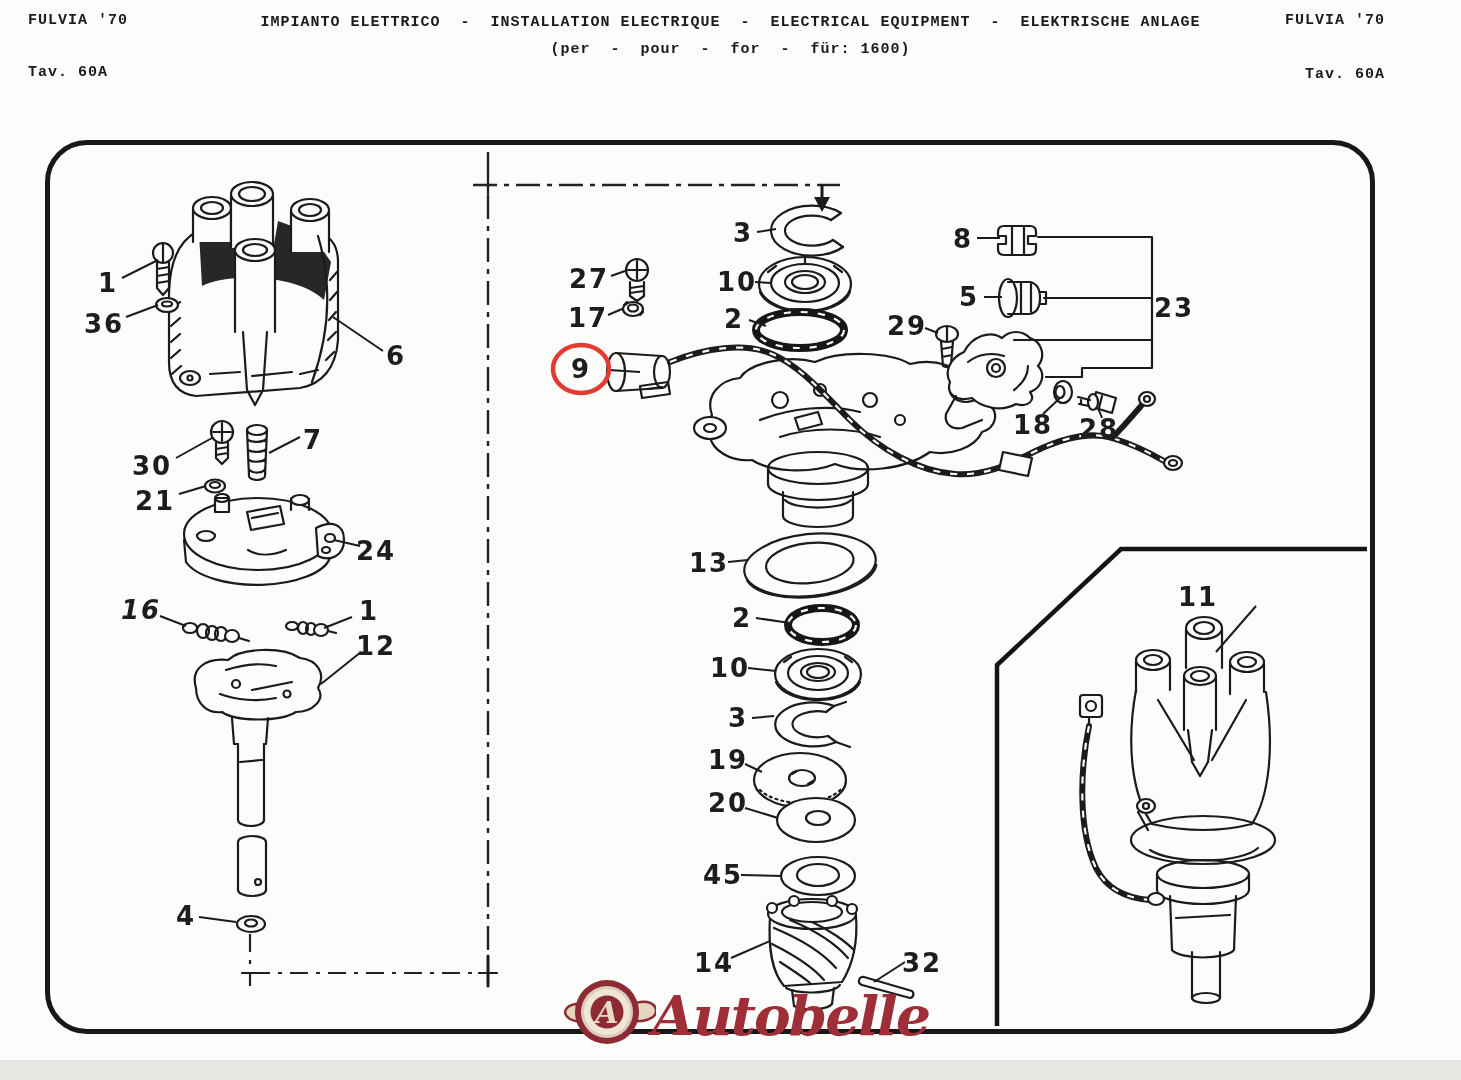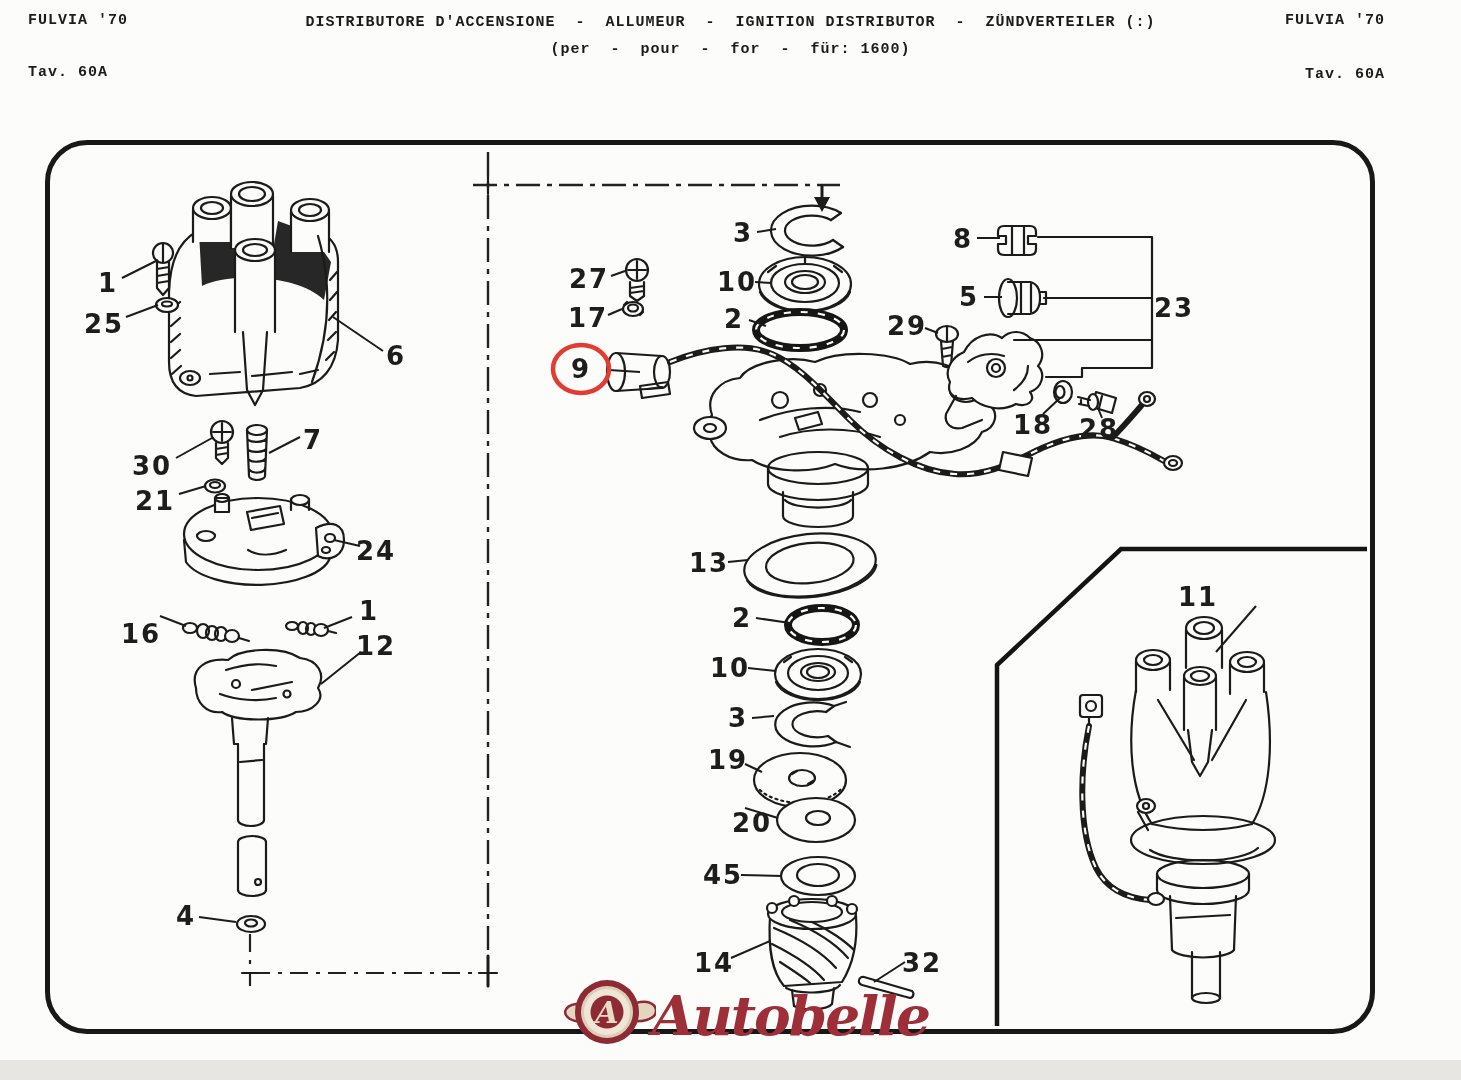--- a/index.html
+++ b/index.html
@@ -36,21 +36,21 @@
 <body>
 
 <div class="page">
 
   <div class="hdr" style="left:28px;top:12px;">FULVIA '70</div>
   <div class="hdr" style="left:28px;top:64px;">Tav. 60A</div>
   <div class="hdr r" style="right:76px;top:12px;">FULVIA '70</div>
   <div class="hdr r" style="right:76px;top:66px;">Tav. 60A</div>
 
   <div class="titles">
-    <div class="tl">DISTRIBUTORE D'ACCENSIONE  -  ALLUMEUR  -  IGNITION DISTRIBUTOR  -  ZÜNDVERTEILER (:)</div>
+    <div class="tl">IMPIANTO ELETTRICO  -  INSTALLATION ELECTRIQUE  -  ELECTRICAL EQUIPMENT  -  ELEKTRISCHE ANLAGE</div>
     <div class="tl">(per  -  pour  -  for  -  für: 1600)</div>
   </div>
 
   <div class="main-border"></div>
 
   <svg class="art" width="1461" height="1080" viewBox="0 0 1461 1080">
 
     <g>
       <line class="dashdot" x1="473" y1="185" x2="840" y2="185"></line>
       <line class="ink" x1="488" y1="176" x2="488" y2="194"></line>
@@ -398,48 +398,48 @@
         <line x1="745" y1="808" x2="778" y2="818"></line>
         <line x1="741" y1="875" x2="782" y2="876"></line>
         <line x1="731" y1="958" x2="770" y2="941"></line>
         <line x1="905" y1="962" x2="874" y2="982"></line>
         <line x1="1256" y1="606" x2="1216" y2="652"></line>
       </g>
   </svg>
 
   <div id="labels-layer">
       <div class="part-label" style="left: 108px; top: 283px;">1</div>
-      <div class="part-label" style="left: 104px; top: 324px;">25</div>
+      <div class="part-label" style="left: 104px; top: 324px;">36</div>
       <div class="part-label" style="left: 396px; top: 356px;">6</div>
       <div class="part-label" style="left: 152px; top: 466px;">30</div>
       <div class="part-label" style="left: 155px; top: 501px;">21</div>
       <div class="part-label" style="left: 313px; top: 440px;">7</div>
       <div class="part-label" style="left: 376px; top: 551px;">24</div>
-      <div class="part-label" style="left: 141px; top: 634px;">16</div>
+      <div class="part-label" style="left: 141px; top: 610px; font-style: italic;">16</div>
       <div class="part-label" style="left: 369px; top: 611px;">1</div>
       <div class="part-label" style="left: 376px; top: 646px;">12</div>
       <div class="part-label" style="left: 186px; top: 916px;">4</div>
       <div class="part-label" style="left: 589px; top: 279px;">27</div>
       <div class="part-label" style="left: 588px; top: 318px;">17</div>
       <div class="part-label" style="left: 581px; top: 369px;">9</div>
       <div class="part-label" style="left: 743px; top: 233px;">3</div>
       <div class="part-label" style="left: 737px; top: 282px;">10</div>
       <div class="part-label" style="left: 734px; top: 319px;">2</div>
       <div class="part-label" style="left: 907px; top: 326px;">29</div>
       <div class="part-label" style="left: 963px; top: 239px;">8</div>
       <div class="part-label" style="left: 969px; top: 297px;">5</div>
       <div class="part-label" style="left: 1174px; top: 308px;">23</div>
       <div class="part-label" style="left: 1033px; top: 425px;">18</div>
       <div class="part-label" style="left: 1099px; top: 429px;">28</div>
       <div class="part-label" style="left: 709px; top: 563px;">13</div>
       <div class="part-label" style="left: 742px; top: 618px;">2</div>
       <div class="part-label" style="left: 730px; top: 668px;">10</div>
       <div class="part-label" style="left: 738px; top: 718px;">3</div>
       <div class="part-label" style="left: 728px; top: 760px;">19</div>
-      <div class="part-label" style="left: 752px; top: 803px; margin-top: 20px;">20</div>
+      <div class="part-label" style="left: 728px; top: 803px;">20</div>
       <div class="part-label" style="left: 723px; top: 875px;">45</div>
       <div class="part-label" style="left: 714px; top: 963px;">14</div>
       <div class="part-label" style="left: 922px; top: 963px;">32</div>
       <div class="part-label" style="left: 1198px; top: 597px;">11</div>
     </div>
 
   <div class="watermark">
     <svg width="96" height="88" viewBox="0 0 96 88">
       <path d="M16,34 C4,36 2,44 10,49 C20,54 36,53 46,46 C38,36 28,32 16,34 Z" fill="#e3d5c0" stroke="#8e2a33" stroke-width="2.5"></path>
       <path d="M80,32 C92,30 100,38 94,46 C86,53 68,53 58,46 C66,37 72,33 80,32 Z" fill="#e3d5c0" stroke="#8e2a33" stroke-width="2.5"></path>

